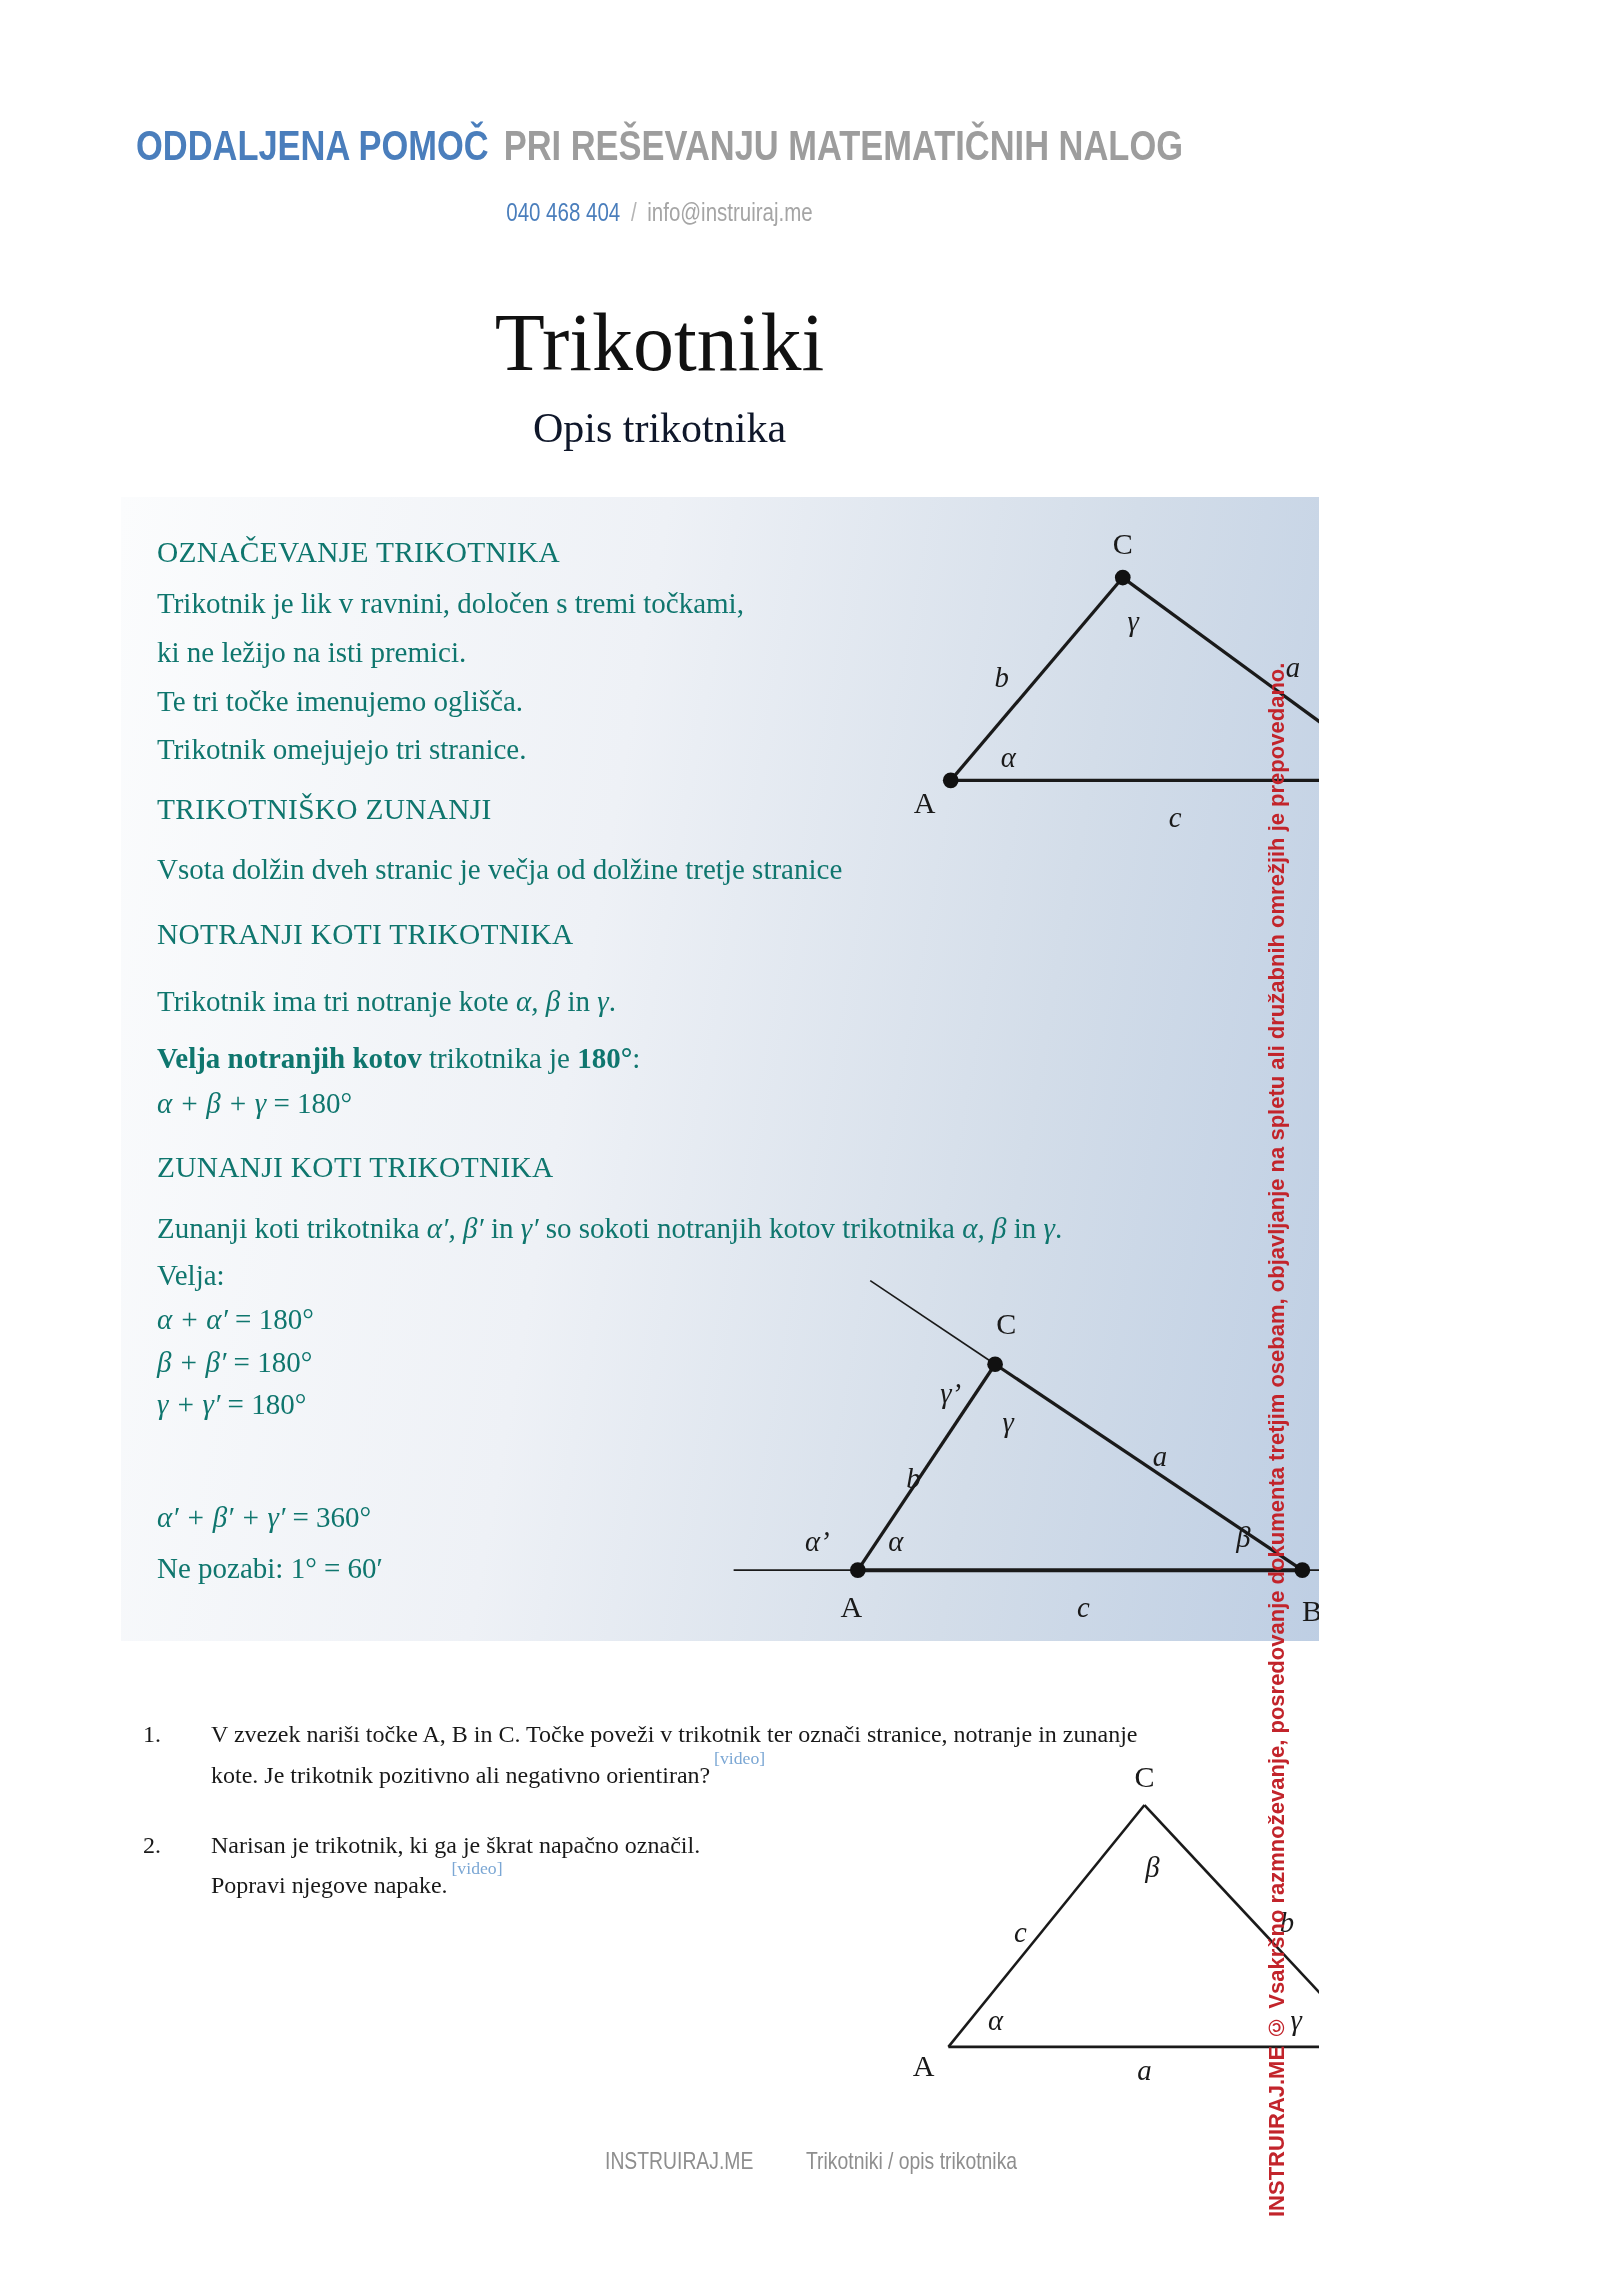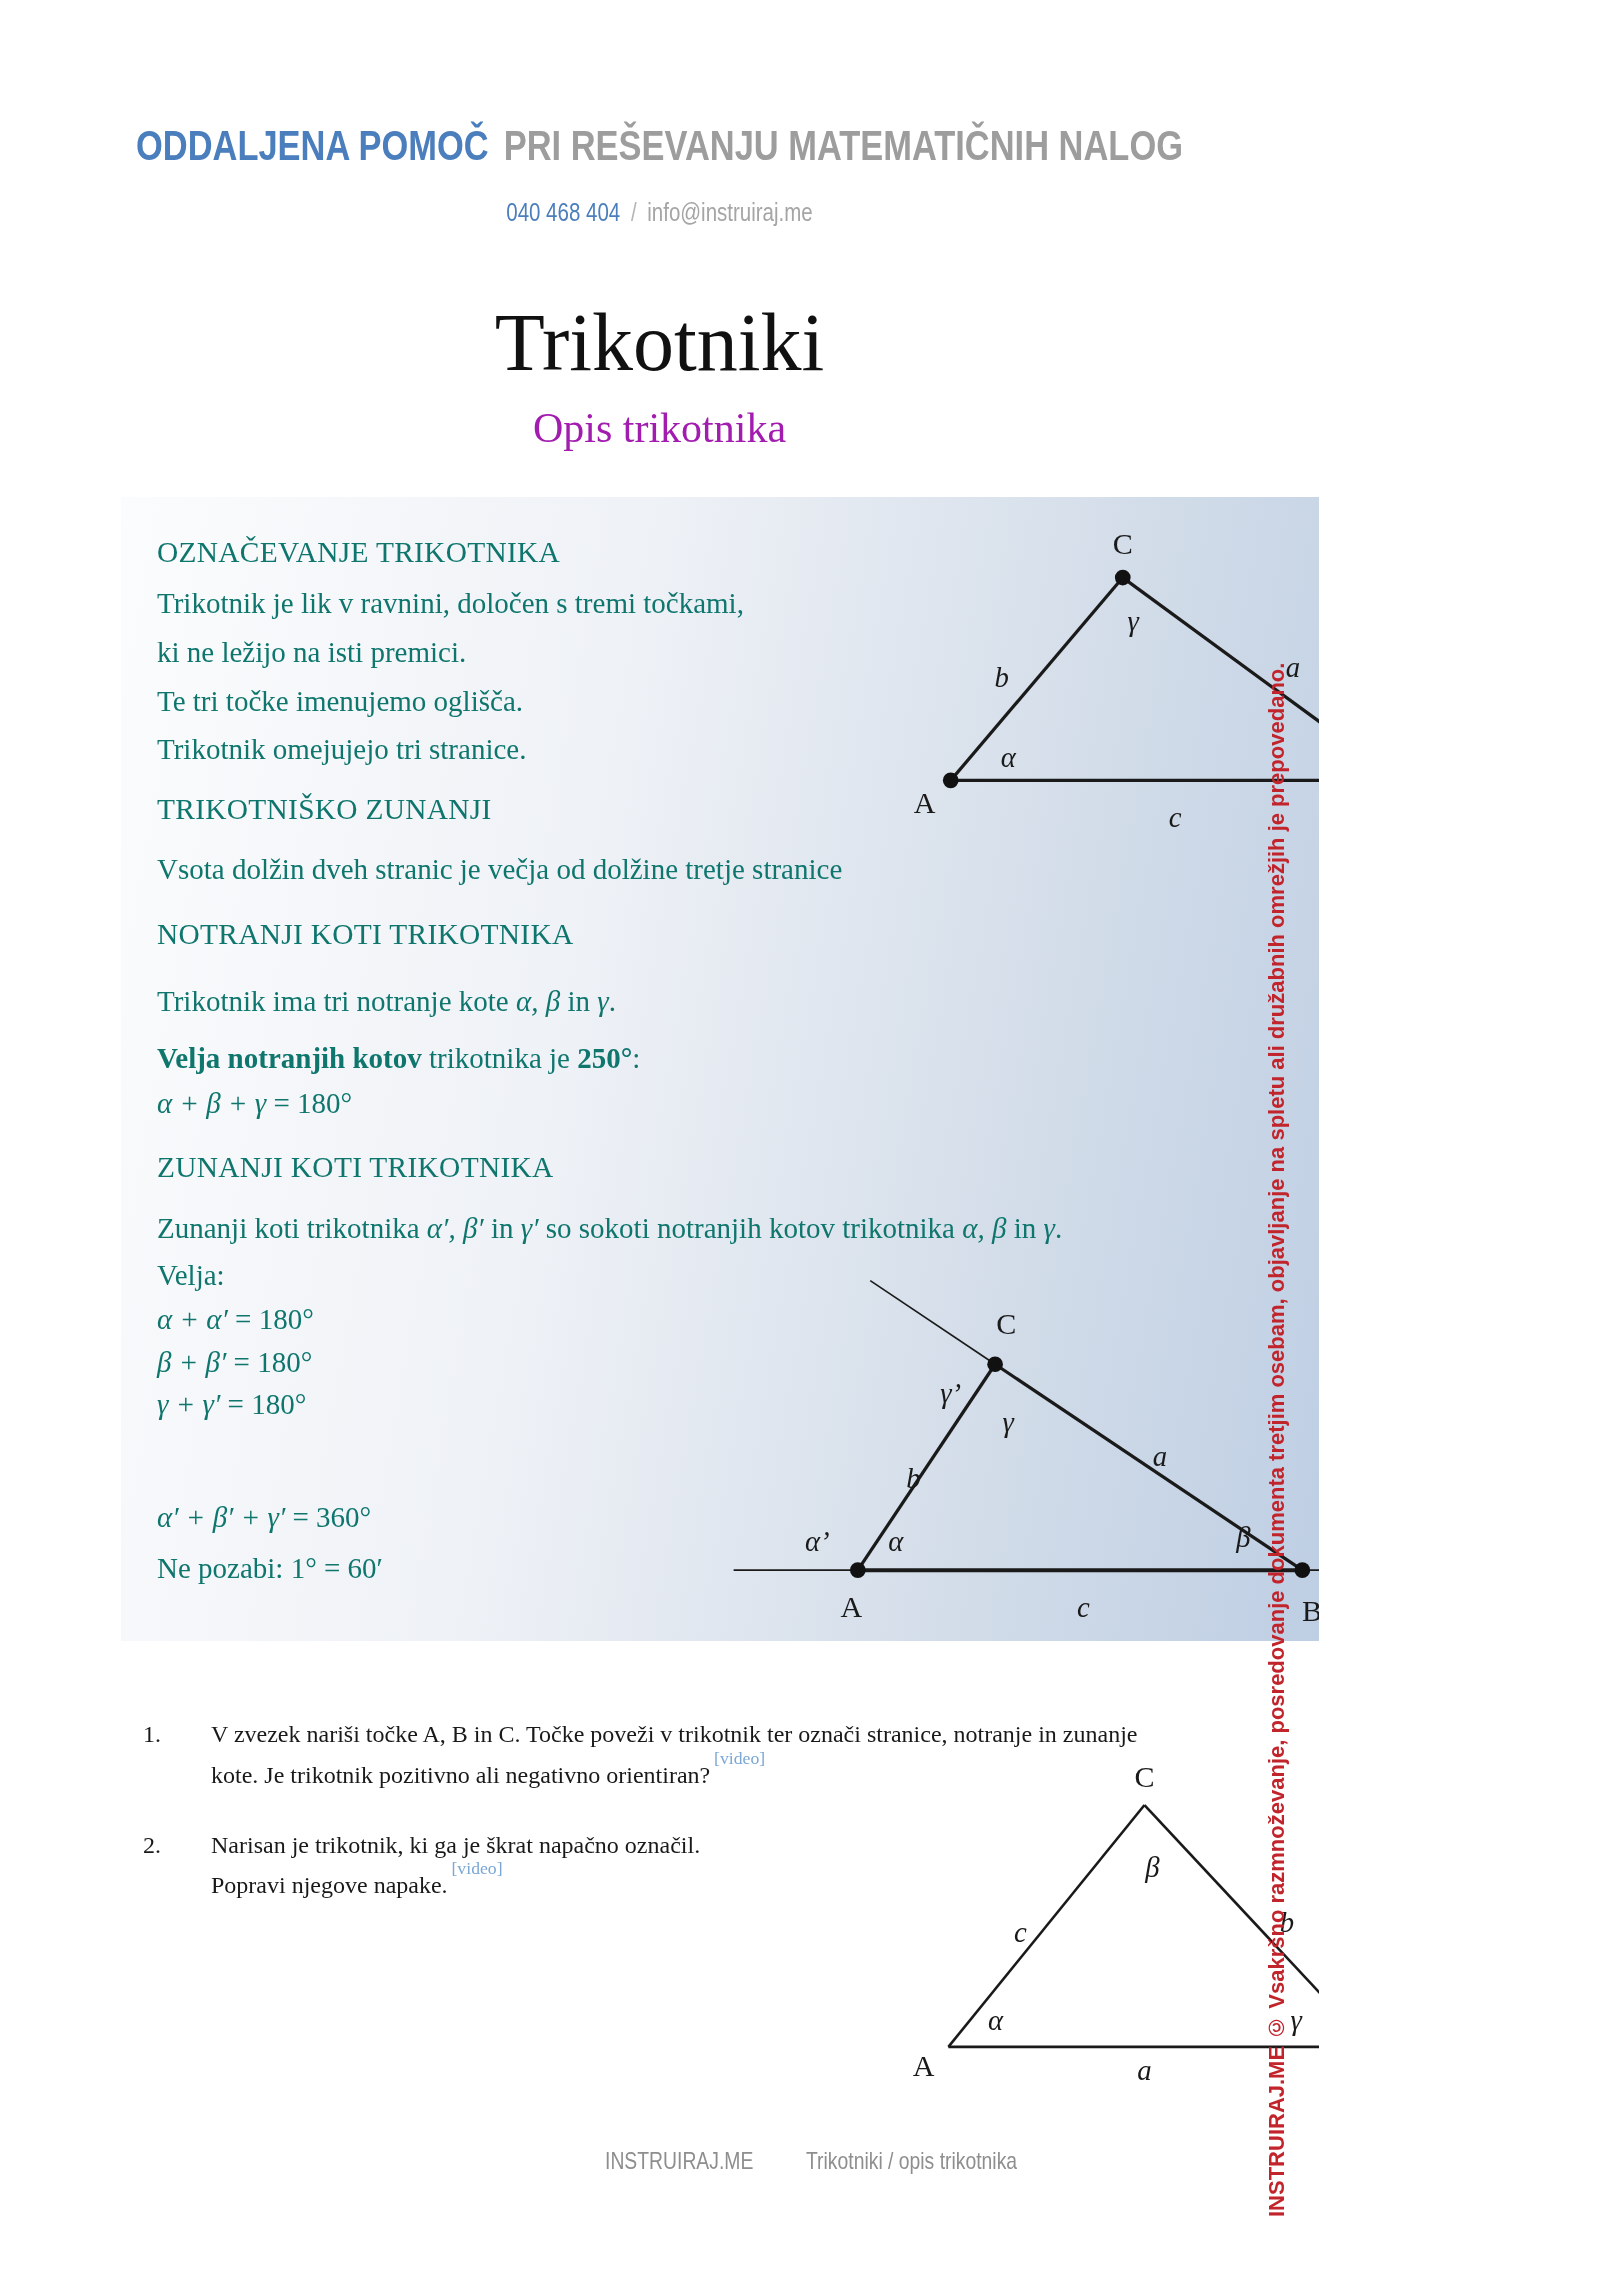--- a/index.html
+++ b/index.html
@@ -14,21 +14,21 @@
     transform:scaleX(0.82); white-space:nowrap;
   }
   .hdr-brand-row { top:122px; font-size:42px; font-weight:bold; gap:18.3px; }
   .hdr-brand { color:#4a7ebc; }
   .hdr-tagline { color:#9d9d9d; }
   .hdr-contact-row { top:198px; font-size:25px; gap:13px; color:#a5a5a5; }
   .hdr-phone { color:#4a7ebc; }
   .hdr-sep { color:#b5b5b5; }
   
   .title { position:absolute; top:296px; left:0; width:100%; text-align:center; font-size:82px; color:#111; }
-  .subtitle { position:absolute; top:404px; left:0; width:100%; text-align:center; font-size:42px; color:#a21caf; }
+  .subtitle { position:absolute; top:404px; left:0; width:100%; text-align:center; font-size:42px; color:#0f172a; }
   
   .bluebox {
     position:absolute; left:121px; top:497px; width:1366px; height:1144px;
     background:linear-gradient(100deg,#fbfcfd 0%,#eef1f6 35%,#d3dde9 65%,#b5c8e1 100%);
   }
   
   .bx { position:absolute; left:157px; font-size:29px; line-height:1.2; white-space:nowrap; color:#0f766e; }
   .bx.head { font-size:29.4px; letter-spacing:0.3px; }
   .it { font-style:italic; }
   .b  { font-weight:bold; }
@@ -81,21 +81,21 @@
   <div class="bx" style="top:586px">Trikotnik je lik v ravnini, določen s tremi točkami,</div>
   <div class="bx" style="top:635px">ki ne ležijo na isti premici.</div>
   <div class="bx" style="top:684px">Te tri točke imenujemo oglišča.</div>
   <div class="bx" style="top:732px">Trikotnik omejujejo tri stranice.</div>
 
   <div class="bx head" style="top:792px">TRIKOTNIŠKO ZUNANJI</div>
   <div class="bx" style="top:852px">Vsota dolžin dveh stranic je večja od dolžine tretje stranice</div>
 
   <div class="bx head" style="top:917px">NOTRANJI KOTI TRIKOTNIKA</div>
   <div class="bx" style="top:984px"><span>Trikotnik ima tri notranje kote </span><span class="it">α, β</span><span> in </span><span class="it">γ</span><span>.</span></div>
-  <div class="bx" style="top:1041px"><span class="b">Velja notranjih kotov</span><span> trikotnika je </span><span class="b">250°</span><span>:</span></div>
+  <div class="bx" style="top:1041px"><span class="b">Velja notranjih kotov</span><span> trikotnika je </span><span class="b">180°</span><span>:</span></div>
   <div class="bx" style="top:1086px"><span class="it">α + β + γ</span><span> = 180°</span></div>
 
   <div class="bx head" style="top:1150px">ZUNANJI KOTI TRIKOTNIKA</div>
   <div class="bx" style="top:1211px"><span>Zunanji koti trikotnika </span><span class="it">α′, β′</span><span> in </span><span class="it">γ′</span><span> so sokoti notranjih kotov trikotnika </span><span class="it">α, β</span><span> in </span><span class="it">γ</span><span>.</span></div>
   <div class="bx" style="top:1258px">Velja:</div>
   <div class="bx" style="top:1302px"><span class="it">α + α′</span><span> = 180°</span></div>
   <div class="bx" style="top:1345px"><span class="it">β + β′</span><span> = 180°</span></div>
   <div class="bx" style="top:1387px"><span class="it">γ + γ′</span><span> = 180°</span></div>
   <div class="bx" style="top:1500px"><span class="it">α′ + β′ + γ′</span><span> = 360°</span></div>
   <div class="bx" style="top:1551px"><span>Ne pozabi: </span><span>1° = 60′</span></div>

